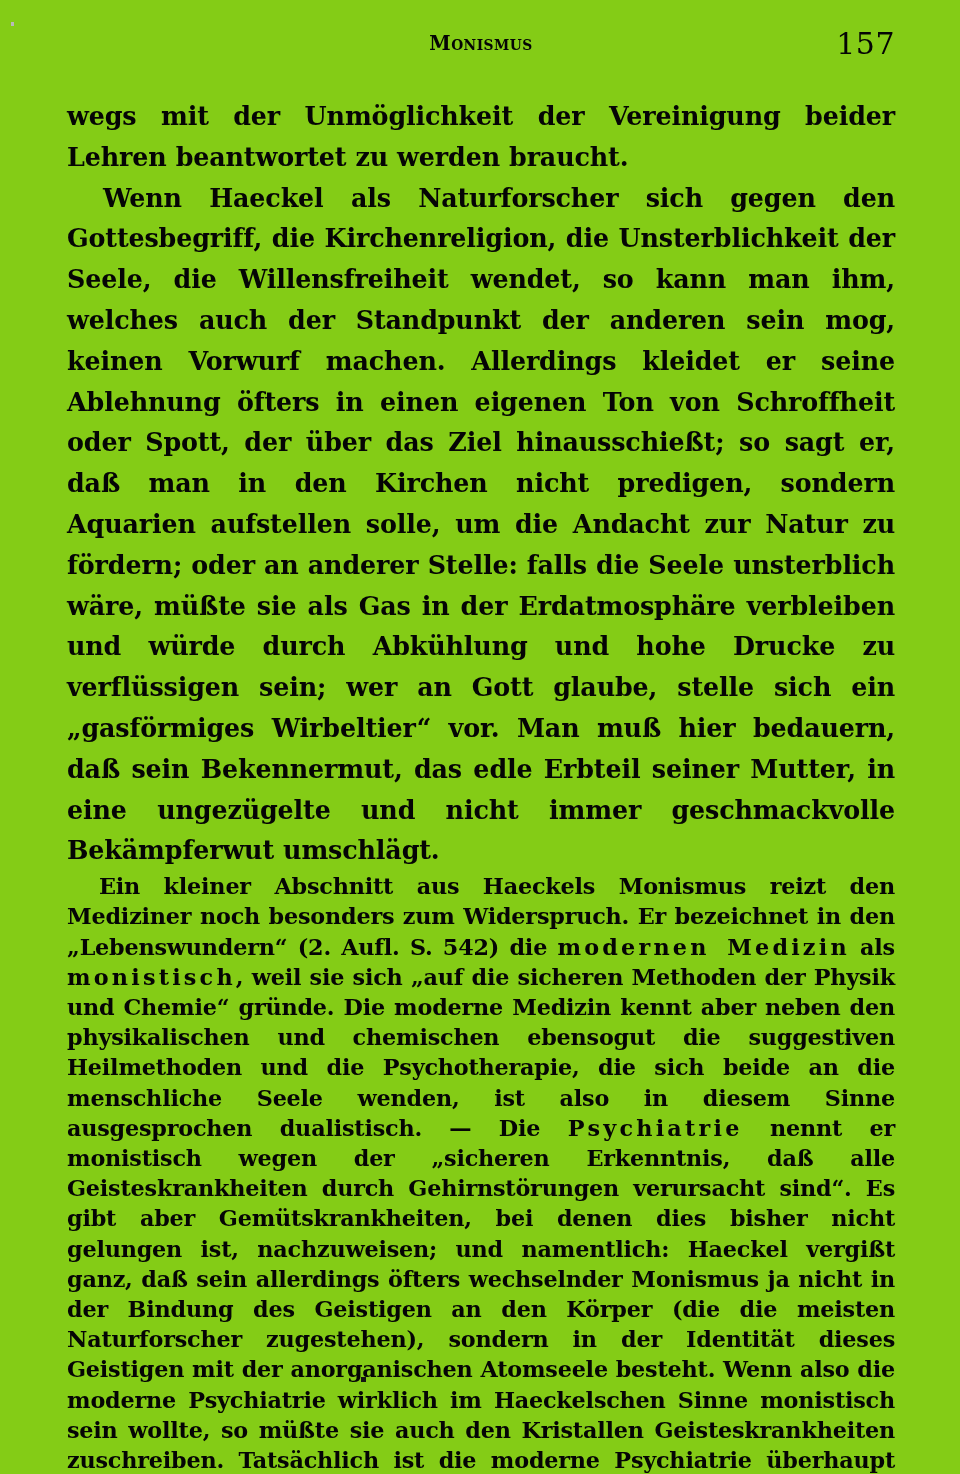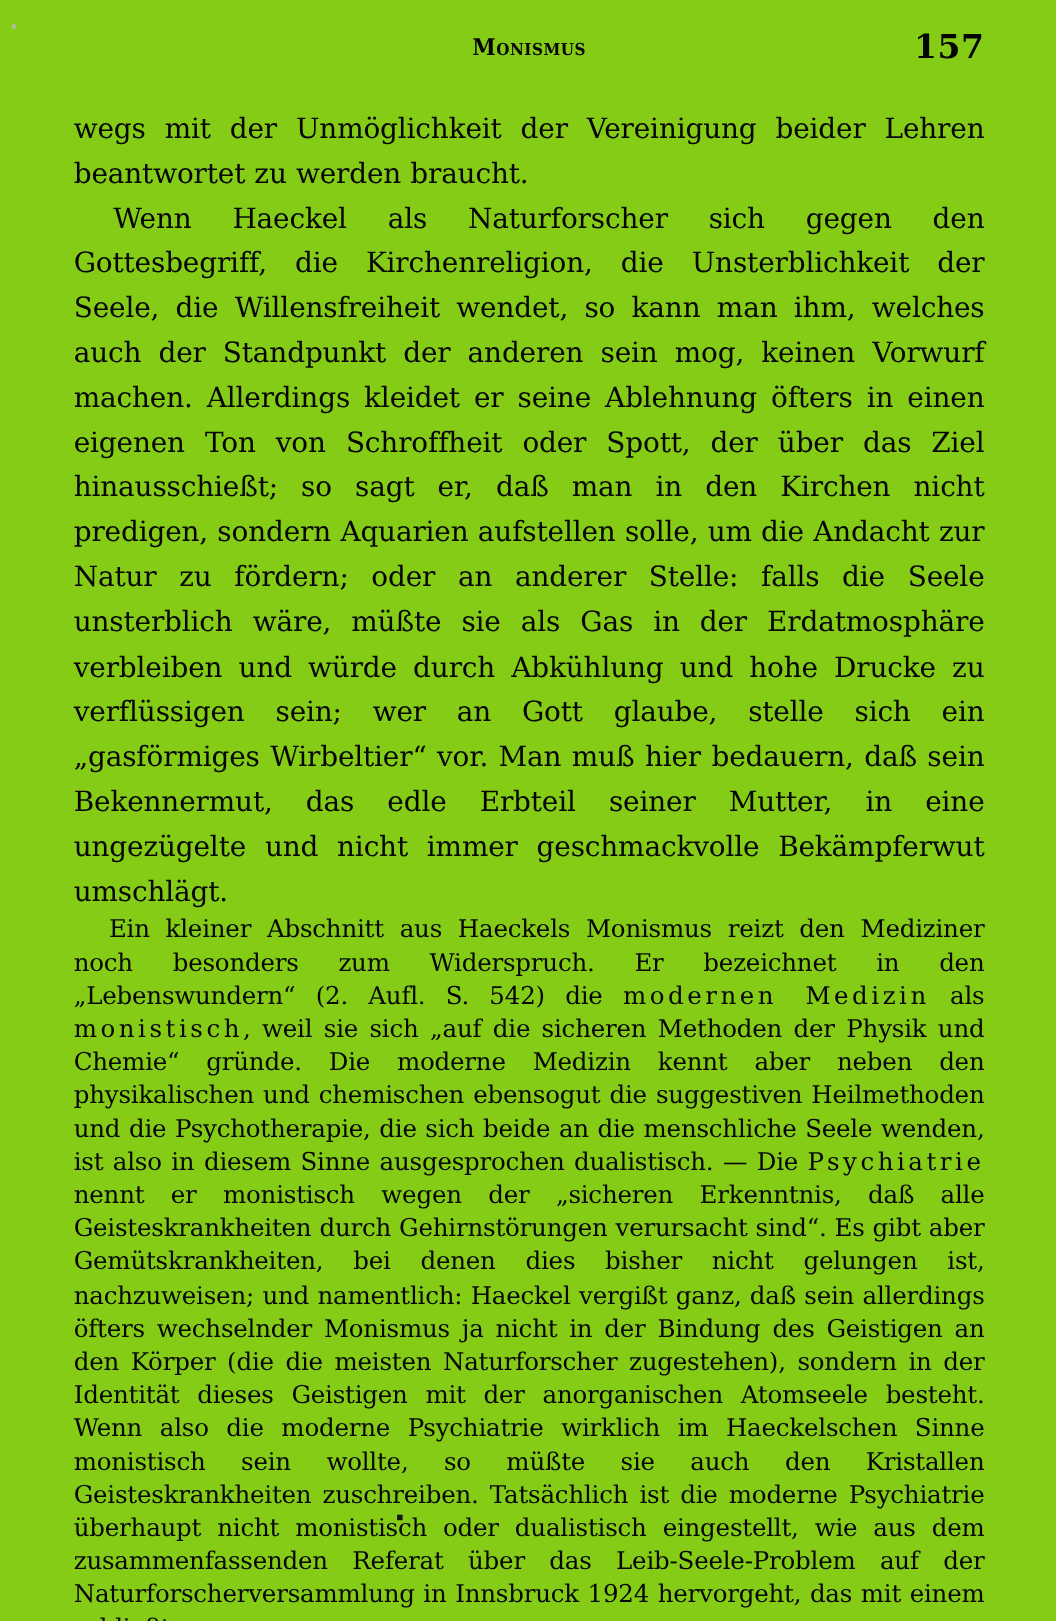--- a/index.html
+++ b/index.html
@@ -42,38 +42,38 @@
     letter-spacing: 0.5px;
     font-family: "DejaVu Serif", "Liberation Serif", serif;
     font-variant: small-caps;
     transform: scaleX(0.92);
   }
   .runhead-folio {
     position: absolute;
     right: 0;
     top: -4px;
     font-size: 30px;
-    font-weight: 700;
+    font-weight: 400;
     letter-spacing: 0.5px;
   }
 
   
   .textblock {
     position: absolute;
     left: 67px;
     top: 96px;
     width: 828px;
   }
 
   p {
     margin: 0;
     text-align: justify;
     text-justify: inter-word;
     hyphens: none;
-    font-weight: 400;
+    font-weight: 700;
     transform-origin: left top;
   }
 
   
   .p-large {
     font-size: 25.4px;
     line-height: 40.8px;
     letter-spacing: -0.15px;
     word-spacing: 0.4px;
   }

